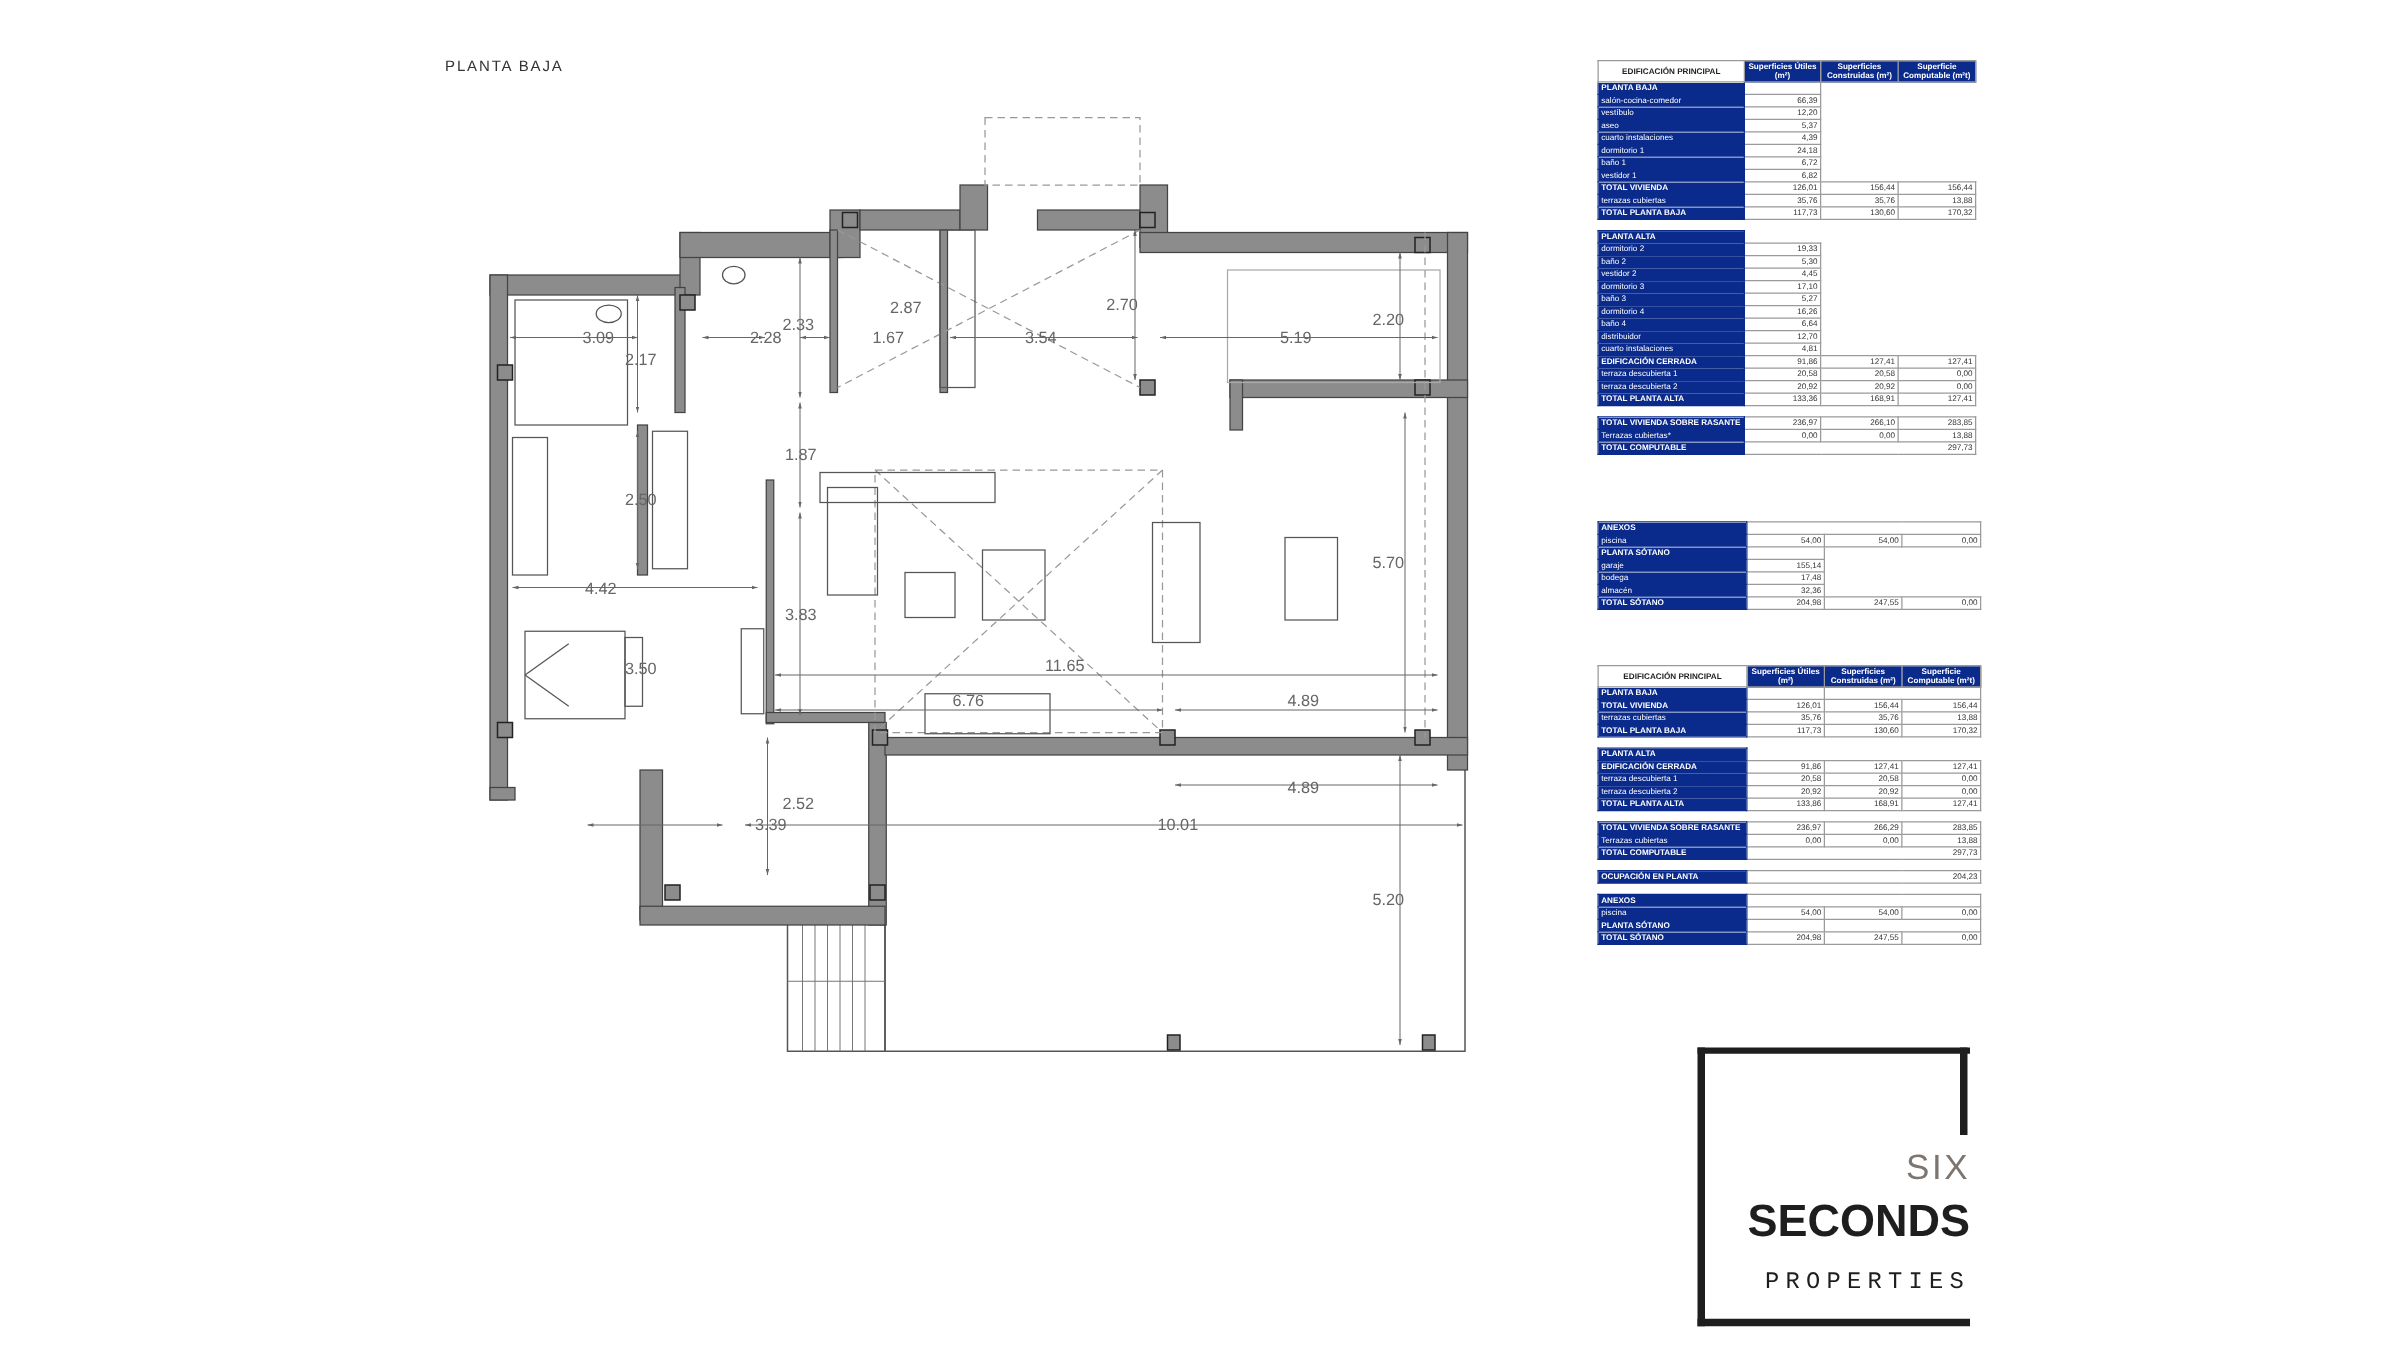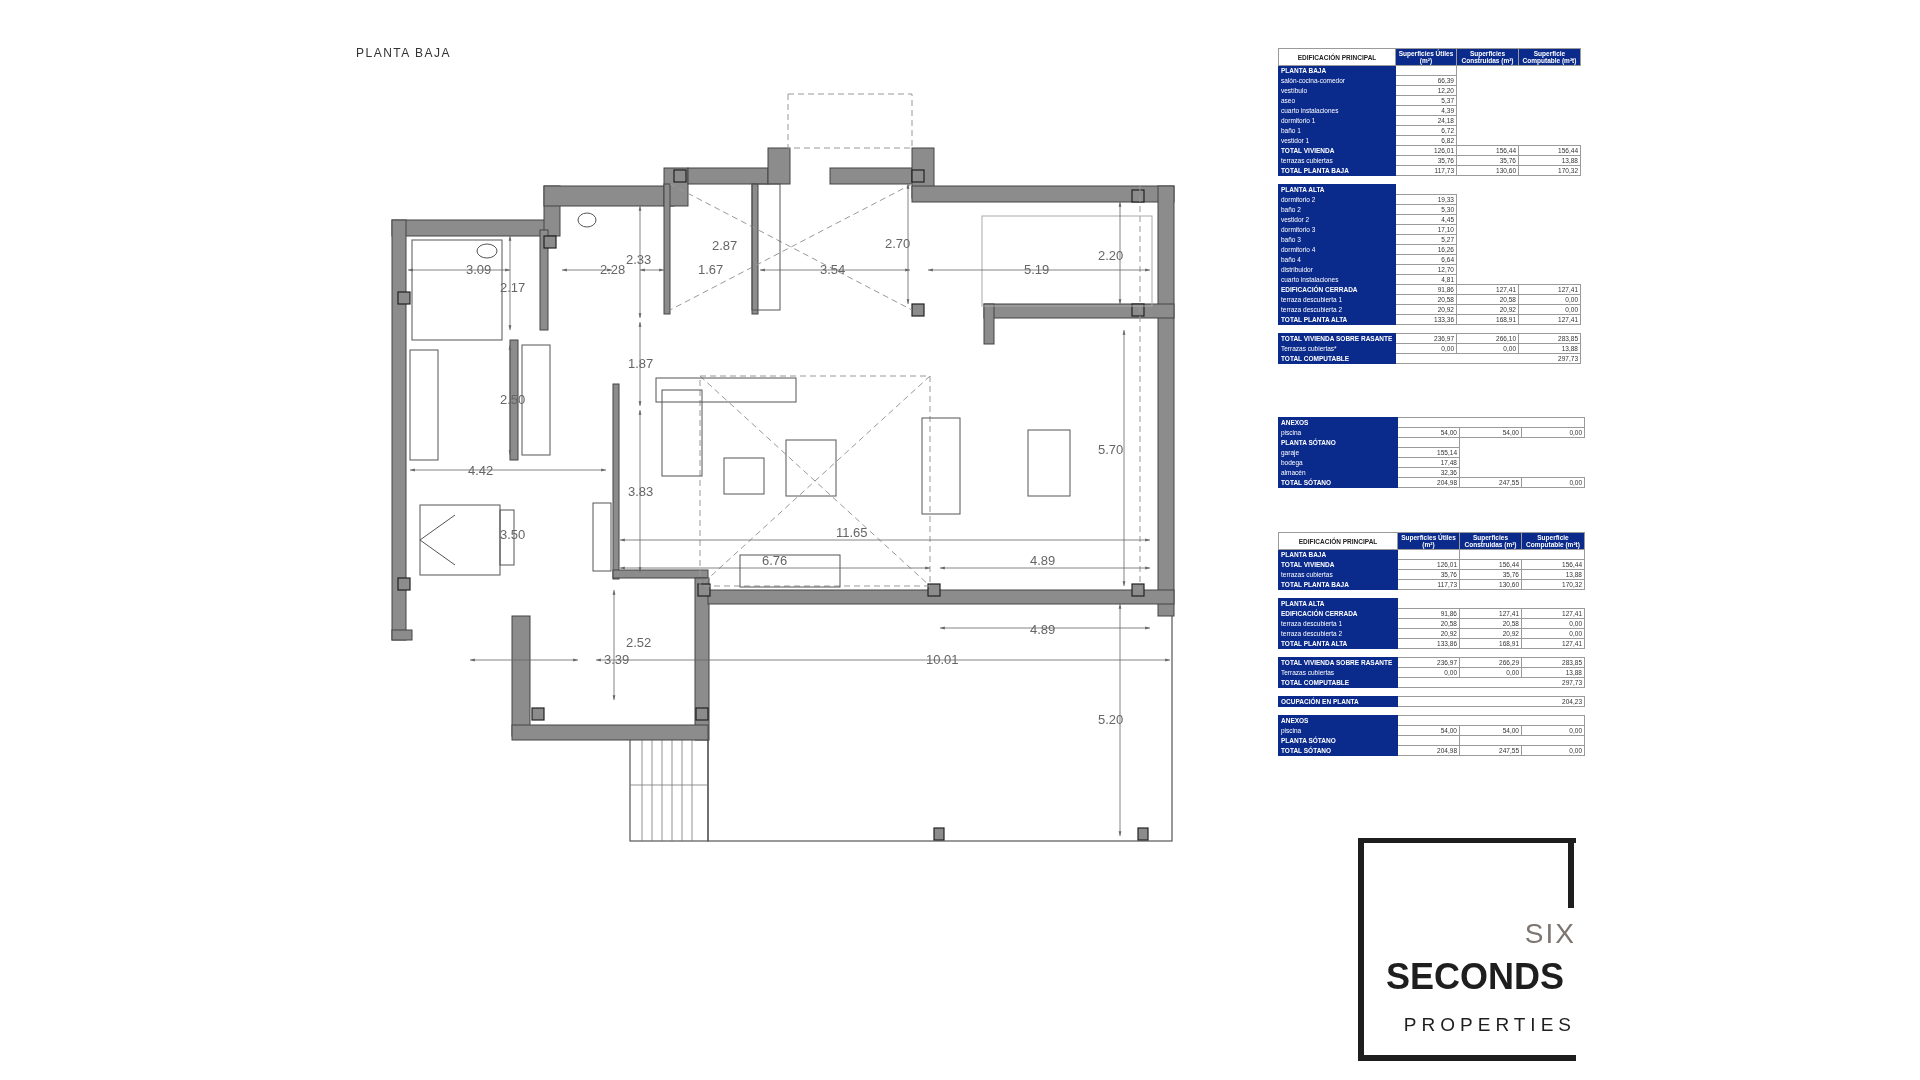--- a/index.html
+++ b/index.html
@@ -15,22 +15,22 @@
   .tbl td.blank{background:#fff;border:none;}
   .tbl td.empty{background:#fff;}
   .tbl th{font-size:6.5px;font-weight:bold;padding:1px 2px;border:1px solid #9a9a9a;line-height:7px;}
   .tbl th.h0{background:#fff;color:#222;}
   .tbl th.hc{background:#0a2a8c;color:#fff;}
   .tbl tr.gap td{height:8px;border:none;background:#fff;}
   .logo{position:absolute;left:1358px;top:838px;width:218px;height:218px;}
   .logo .frame{position:absolute;left:0;top:0;width:212px;height:212px;border-left:6px solid #1e1e1e;border-top:5px solid #1e1e1e;border-bottom:6px solid #1e1e1e;}
   .logo .rtop{position:absolute;left:210px;top:0;width:6px;height:70px;background:#1e1e1e;}
   .logo .six{position:absolute;right:0;top:80px;font-size:28px;color:#7d7670;letter-spacing:2px;}
-  .logo .seconds{position:absolute;right:12px;top:118px;font-size:36px;font-weight:bold;color:#1e1e1e;}
-  .logo .props{position:absolute;right:0;top:176px;font-size:19px;letter-spacing:5px;color:#1e1e1e;}
+  .logo .seconds{position:absolute;right:0;top:118px;font-size:36px;font-weight:bold;color:#1e1e1e;}
+  .logo .props{position:absolute;right:0;top:176px;font-size:19px;letter-spacing:5px;color:#1e1e1e;font-family:Liberation Mono, monospace;}
 </style>
 </head>
 <body>
 
 <div class="plan-title">PLANTA BAJA</div>
 
 <svg id="plan" width="1200" height="1080">
   <defs>
     <marker id="ar" viewBox="0 0 10 10" refX="10" refY="5" markerWidth="6" markerHeight="6" orient="auto-start-reverse">
       <path d="M0,2 L10,5 L0,8 z" fill="#666"></path>

